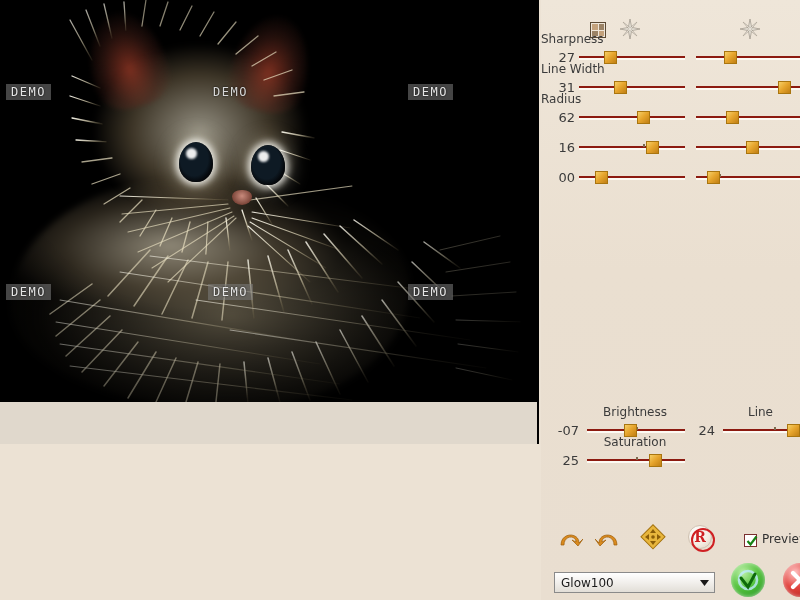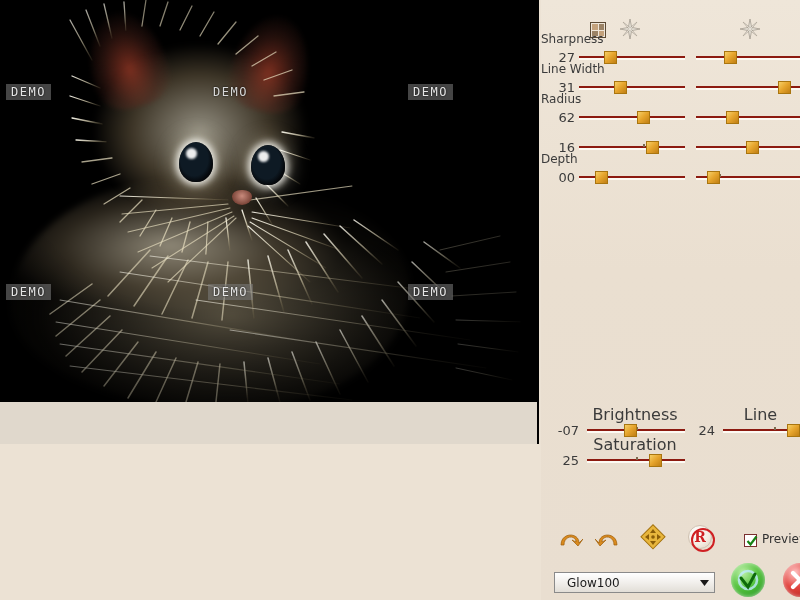--- a/index.html
+++ b/index.html
@@ -157,21 +157,21 @@
   .star-icon { position: absolute; width: 20px; height: 20px; }
 
   
   .small-row { position: absolute; height: 30px; }
   .small-row .sv {
     position: absolute; top: 8px; width: 26px; text-align: right;
     font-family: "DejaVu Sans", sans-serif; font-size: 13px; color: #3b3b3b;
   }
   .small-row .sl {
     position: absolute; top: -10px; width: 130px; text-align: center;
-    font-family: "DejaVu Sans", sans-serif; font-size: 16px; color: #3b3b3b;
+    font-family: "DejaVu Sans", sans-serif; font-size: 12px; color: #3b3b3b;
   }
   .small-row .st {
     position: absolute; top: 14px; height: 4px;
     background: linear-gradient(180deg, #8c1a10 0%, #8c1a10 50%, #fdfaf3 51%, #fdfaf3 100%);
   }
 
   
   .tool-btn { position: absolute; cursor: pointer; }
   .arrow-ico { width: 26px; height: 22px; }
   #pan-icon {
@@ -209,21 +209,21 @@
 
   #preset-select {
     position: absolute; left: 554px; top: 572px;
     width: 161px; height: 21px;
     background: linear-gradient(180deg, #ffffff 0%, #f3f1ee 45%, #e2ded7 100%);
     border: 1px solid #8a8a8a;
     display: flex; align-items: center;
     cursor: pointer;
   }
   #preset-value {
-    flex: 1; padding-left: 12px;
+    flex: 1; padding-left: 6px;
     font-family: "DejaVu Sans", sans-serif; font-size: 12px; color: #1a1a1a;
     white-space: nowrap; overflow: hidden;
   }
   #preset-arrow {
     width: 17px; height: 19px; margin-right: 1px;
     display: flex; align-items: center; justify-content: center;
   }
 
   #ok-button {
     position: absolute; left: 731px; top: 563px;
@@ -445,21 +445,20 @@
         </div>
         <div class="slider-row" style="top: 132px;">
           <div class="slider-value">16</div>
           <div class="track left"></div>
           <div class="tick" style="left: 101.6px;"></div>
           <div class="knob" style="left: 104.96px;"></div>
           <div class="track right"></div>
           <div class="knob" style="left: 205.05px;"></div>
         </div>
         <div class="slider-row" style="top: 162px;">
-          <div class="slider-label">Depth</div>
           <div class="slider-value">00</div>
           <div class="track left"></div>
           <div class="knob" style="left: 53.81px;"></div>
           <div class="track right"></div>
           <div class="tick" style="left: 177.88px;"></div>
           <div class="knob" style="left: 165.92px;"></div>
         </div>
       </div>
 
     <div id="small-stack">

